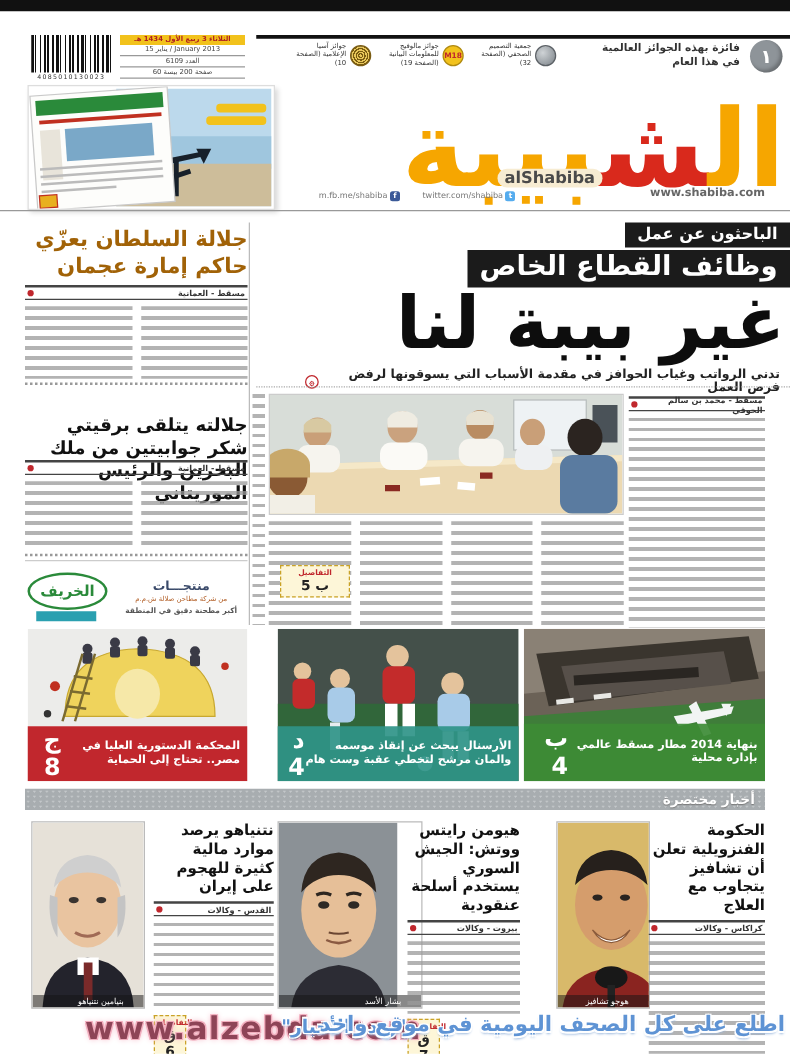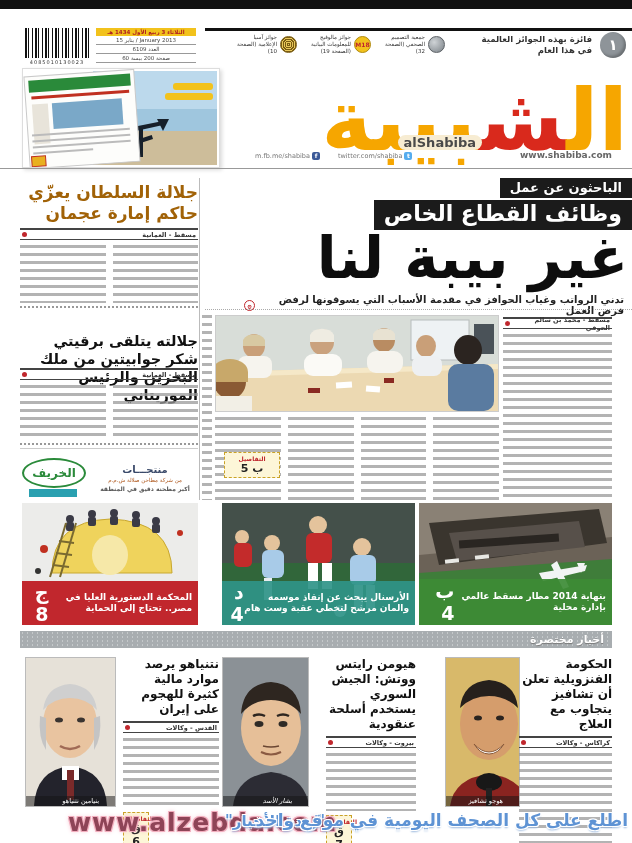--- a/index.html
+++ b/index.html
@@ -397,21 +397,21 @@
       <span>القدس - وكالات</span>
         <span class="reddot"></span>
     </div>
     <div class="flines" style="height:70px;"></div>
     <div class="detbox detbox-sm">
       <div class="d1">التفاصيل</div>
       <div class="d2">ق 6</div>
     </div>
   </div>
 
-  <div class="abs photo" style="left:222px; width:87px;font-style:italic;">
+  <div class="abs photo" style="left:222px; width:116px;">
     <svg width="95" height="148" viewBox="0 0 95 148">
       <rect width="95" height="148" fill="#8b9196"></rect>
       <path d="M10 148 Q14 118 48 114 Q82 118 86 148 Z" fill="#2c2c34"></path>
       <ellipse cx="48" cy="70" rx="30" ry="38" fill="#e6bf98"></ellipse>
       <path d="M18 56 Q20 26 48 24 Q76 26 78 56 Q66 42 48 42 Q30 42 18 56Z" fill="#2e2620"></path>
       <ellipse cx="36" cy="66" rx="4.5" ry="3" fill="#2e2a26"></ellipse>
       <ellipse cx="60" cy="66" rx="4.5" ry="3" fill="#2e2a26"></ellipse>
       <path d="M30 58 Q36 55 42 58" stroke="#2e2620" stroke-width="2.5" fill="none"></path>
       <path d="M54 58 Q60 55 66 58" stroke="#2e2620" stroke-width="2.5" fill="none"></path>
       <path d="M38 94 Q48 99 58 94" stroke="#8a5a42" stroke-width="2" fill="none"></path>

